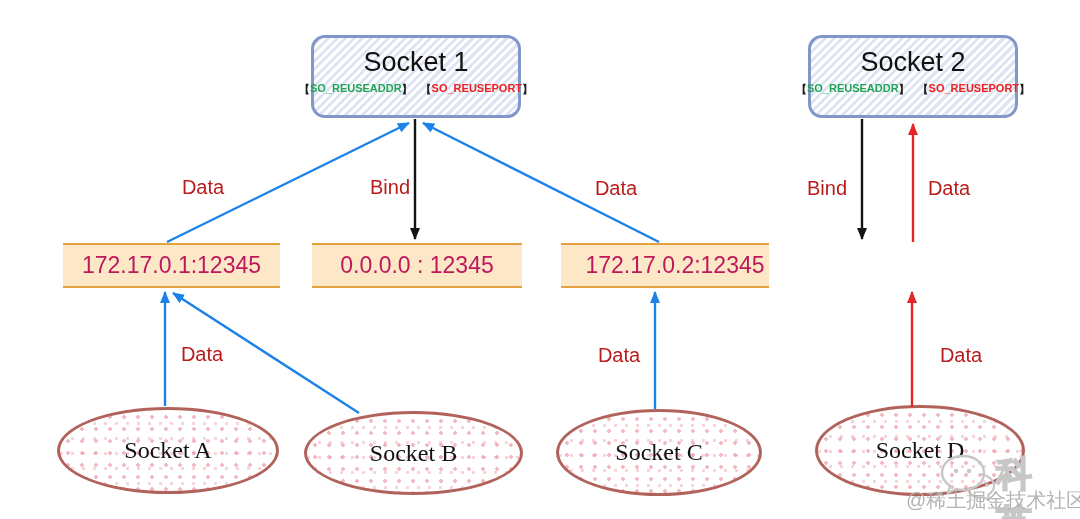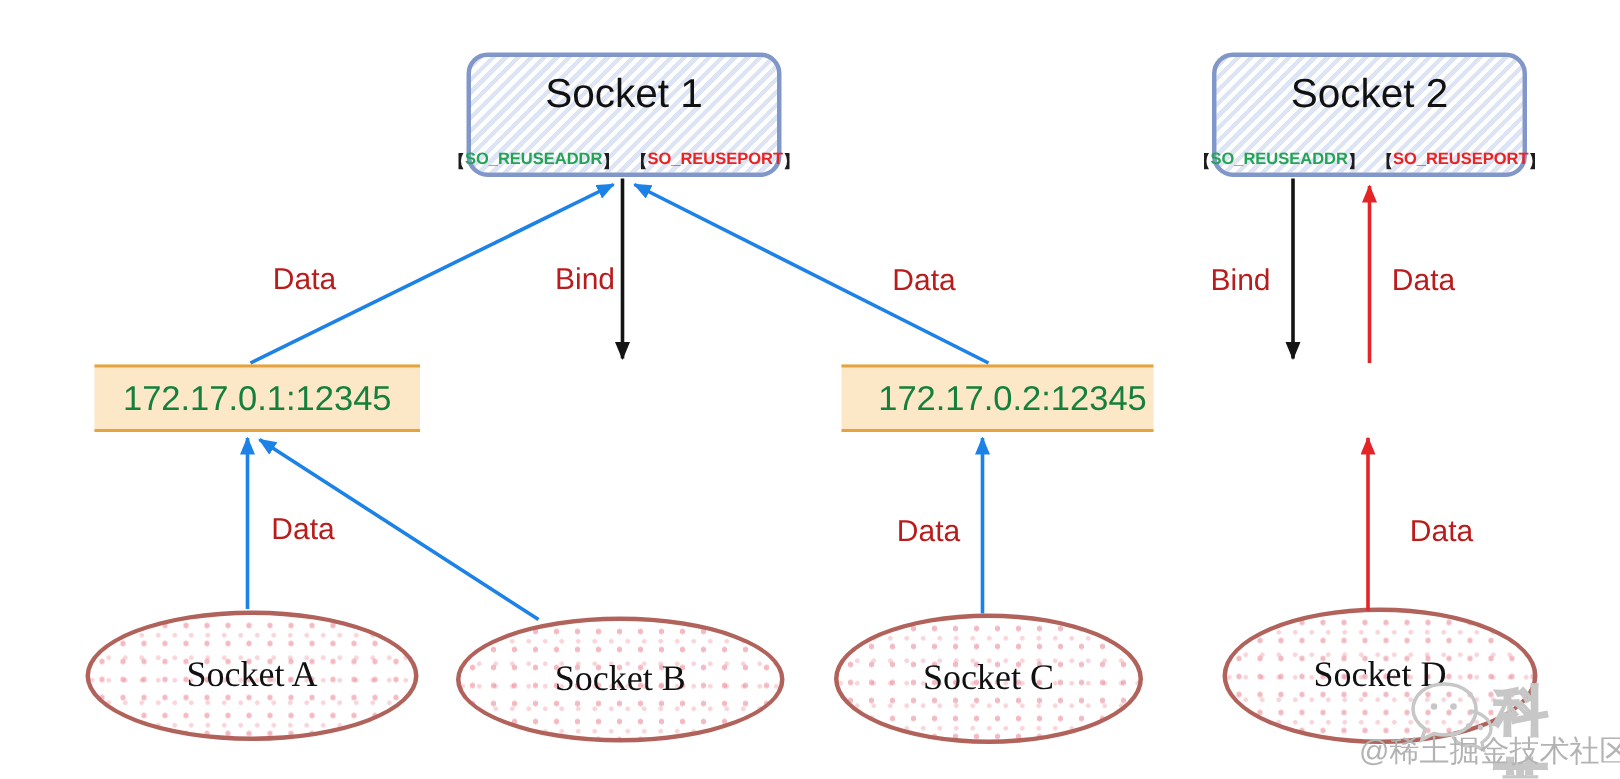--- a/index.html
+++ b/index.html
@@ -9,40 +9,40 @@
     font-family:"Liberation Sans", sans-serif;
     color:#1a1a1a;
   }
   .stage{position:absolute;left:0;top:0;width:1080px;height:519px;}
 
   
   .socket-box{
     position:absolute;width:210px;height:83px;box-sizing:border-box;
     border:3px solid #8297c9;border-radius:14px;
     background:repeating-linear-gradient(135deg,#ffffff 0 3px,#dde4f4 3px 6px);
-    display:flex;flex-direction:column;align-items:center;justify-content:space-between;
+    display:flex;flex-direction:column;align-items:center;justify-content:flex-start;
     z-index:2;
   }
   .socket-title{font-size:27px;line-height:30px;margin-top:9px;color:#111;}
   .socket-opts{
     display:flex;gap:8px;margin-top:5px;white-space:nowrap;
     font-size:11px;font-weight:bold;letter-spacing:0;
   }
   .opt{display:inline-flex;}
   .opt .bracket{color:#1d1d1d;}
   .opt.green .opt-text{color:#23a455;}
   .opt.red .opt-text{color:#ec2121;}
 
   
   .addr-box{
     position:absolute;height:45px;box-sizing:border-box;top:243px;
     background:#fce7c7;
     border-top:2px solid #e5a33f;border-bottom:2px solid #e5a33f;
     display:flex;align-items:center;justify-content:center;
-    font-size:23px;color:#15803d;z-index:2;
+    font-size:23px;color:#be185d;z-index:2;
   }
 
   
   .client-ellipse{
     position:absolute;box-sizing:border-box;
     border:3.5px solid #b1635b;border-radius:50%;
     background-color:#ffffff;
     background-image:
       radial-gradient(circle, rgba(233,130,145,0.55) 1.7px, rgba(0,0,0,0) 1.9px),
       radial-gradient(circle, rgba(238,150,162,0.40) 1.4px, rgba(0,0,0,0) 1.6px);
@@ -106,20 +106,21 @@
         </span>
       <span class="opt red">
           <span class="bracket">【</span>
           <span class="opt-text">SO_REUSEPORT</span>
           <span class="bracket">】</span>
         </span>
     </div>
   </div>
 
   <div class="addr-box" style="left:63px;width:217px;">172.17.0.1:12345</div>
+  <div class="addr-box" style="left:312px;width:210px;">0.0.0.0 : 12345</div>
   <div class="addr-box" style="left:561px;width:208px;padding-left:20px;">172.17.0.2:12345</div>
 
   <div class="client-ellipse" style="left:57px;top:407px;width:222px;height:87px;">Socket A</div>
   <div class="client-ellipse" style="left:304px;top:411px;width:219px;height:84px;">Socket B</div>
   <div class="client-ellipse" style="left:556px;top:409px;width:206px;height:87px;">Socket C</div>
   <div class="client-ellipse" style="left:815px;top:405px;width:210px;height:91px;">Socket D</div>
 
   <svg class="arrows-svg" width="1080" height="519" viewBox="0 0 1080 519">
     <defs>
       <marker id="head-blue" markerUnits="userSpaceOnUse" markerWidth="13" markerHeight="11" refX="11" refY="5" orient="auto">

